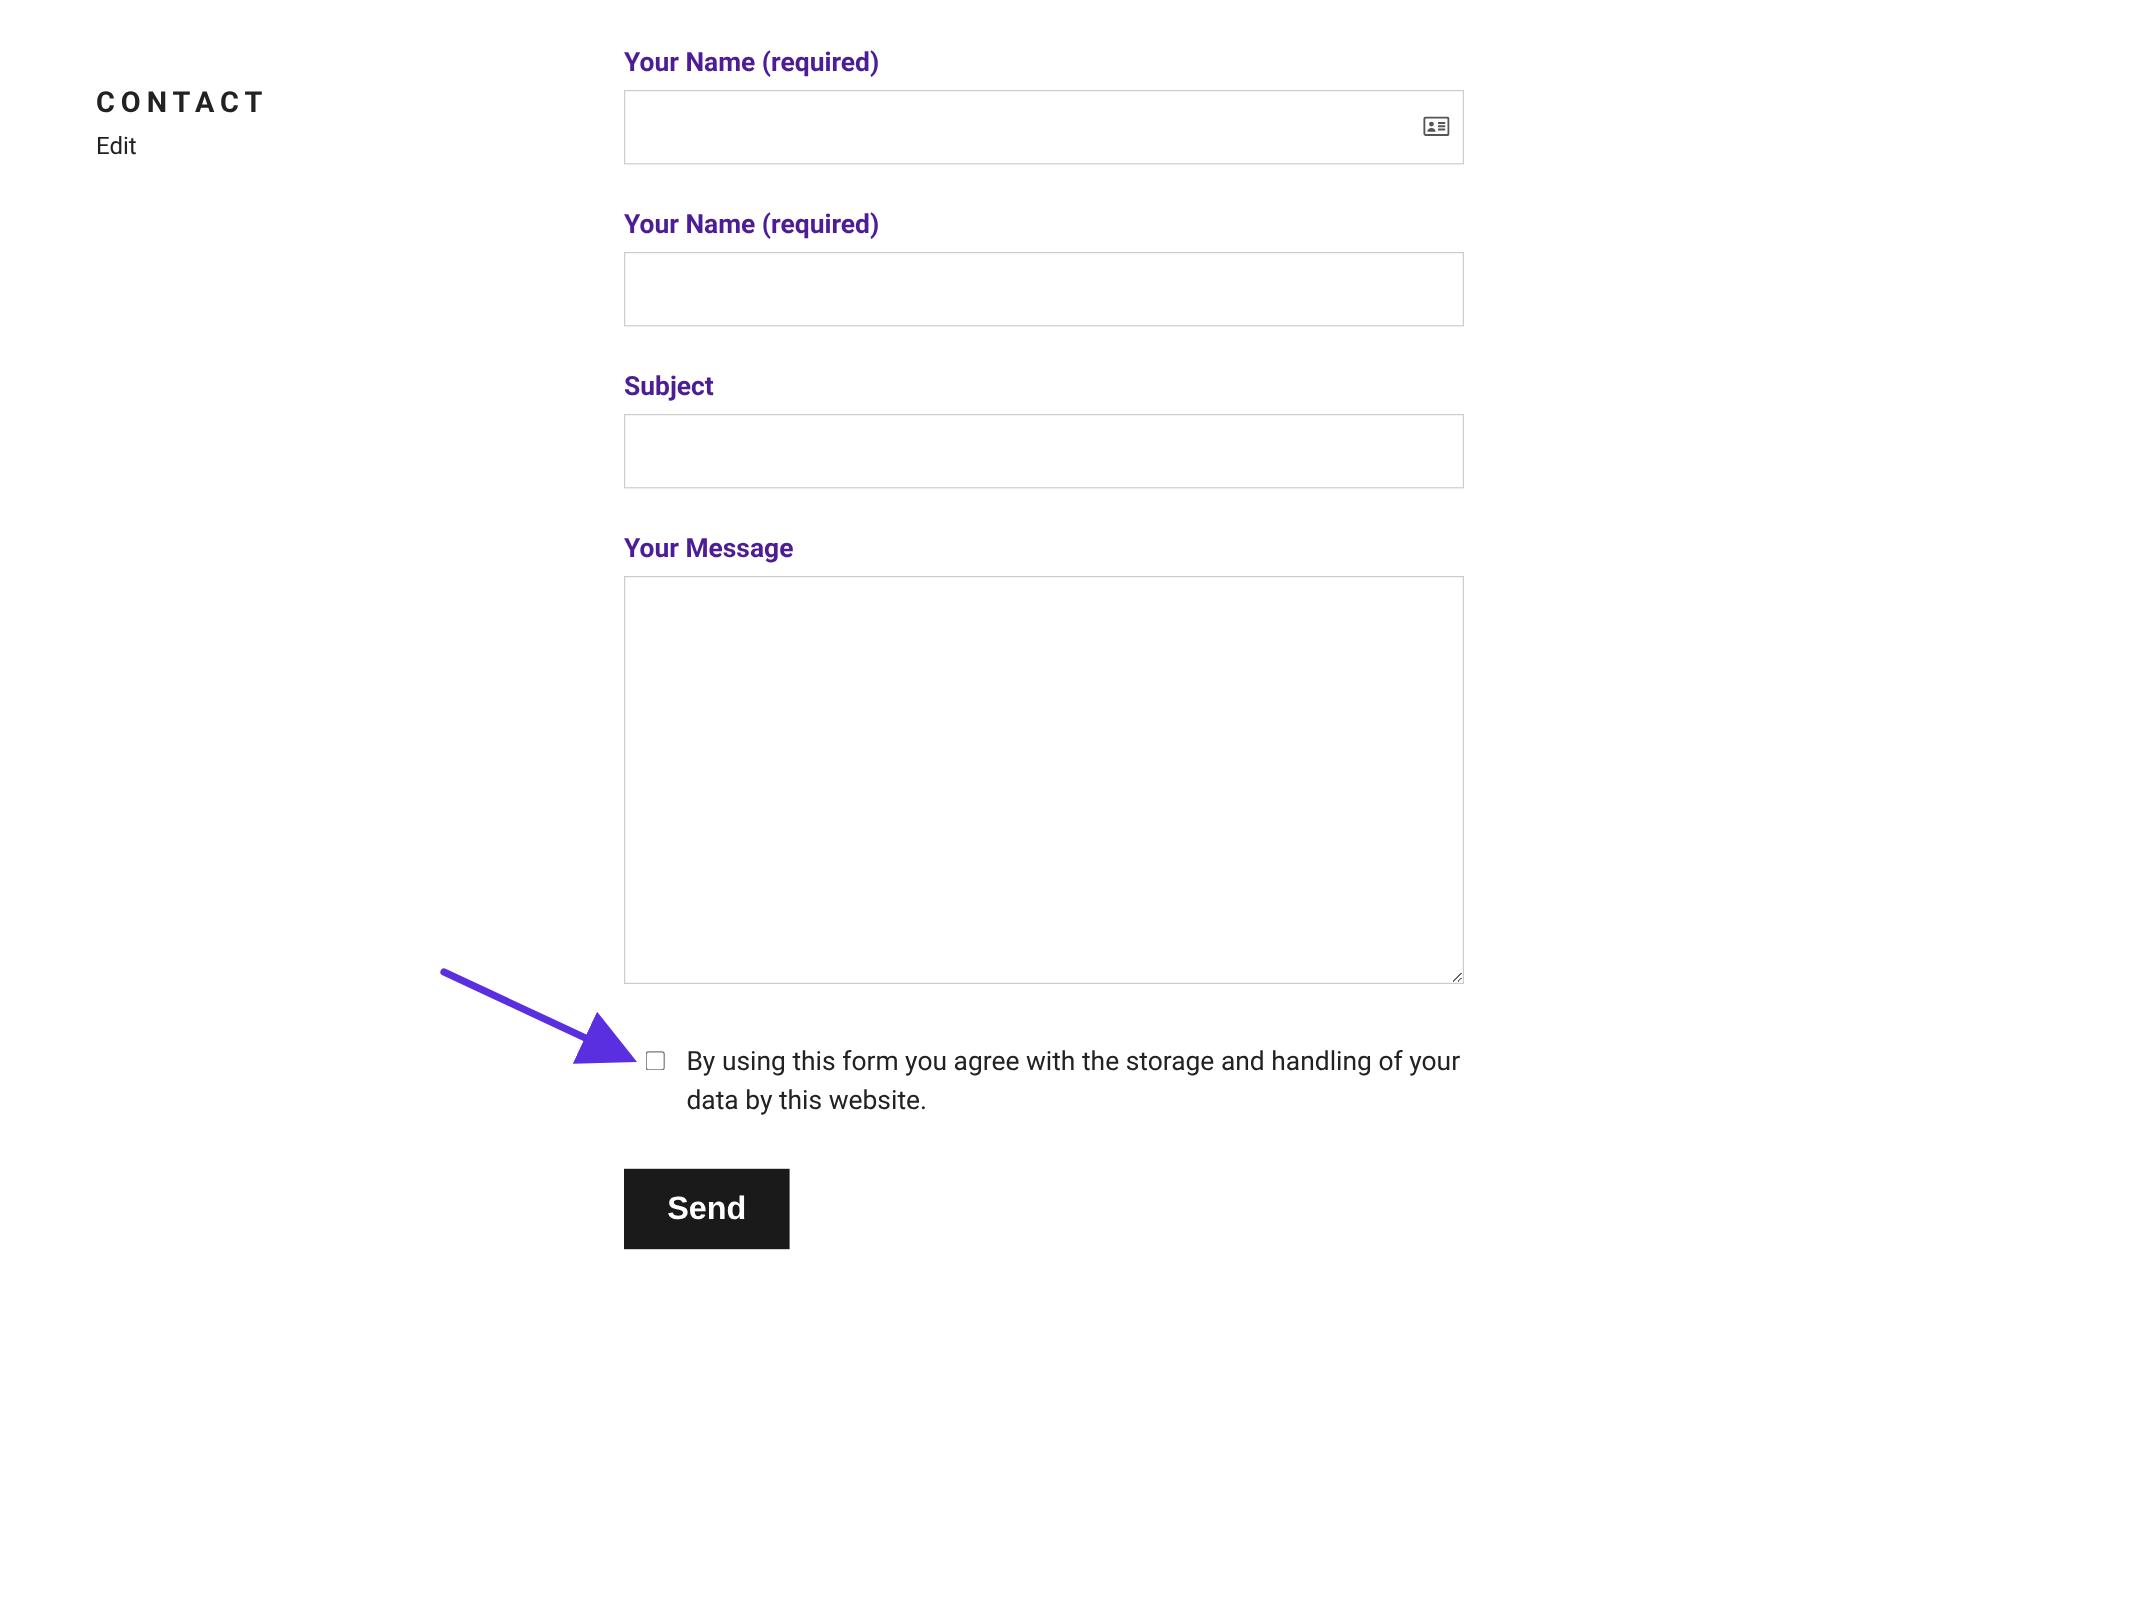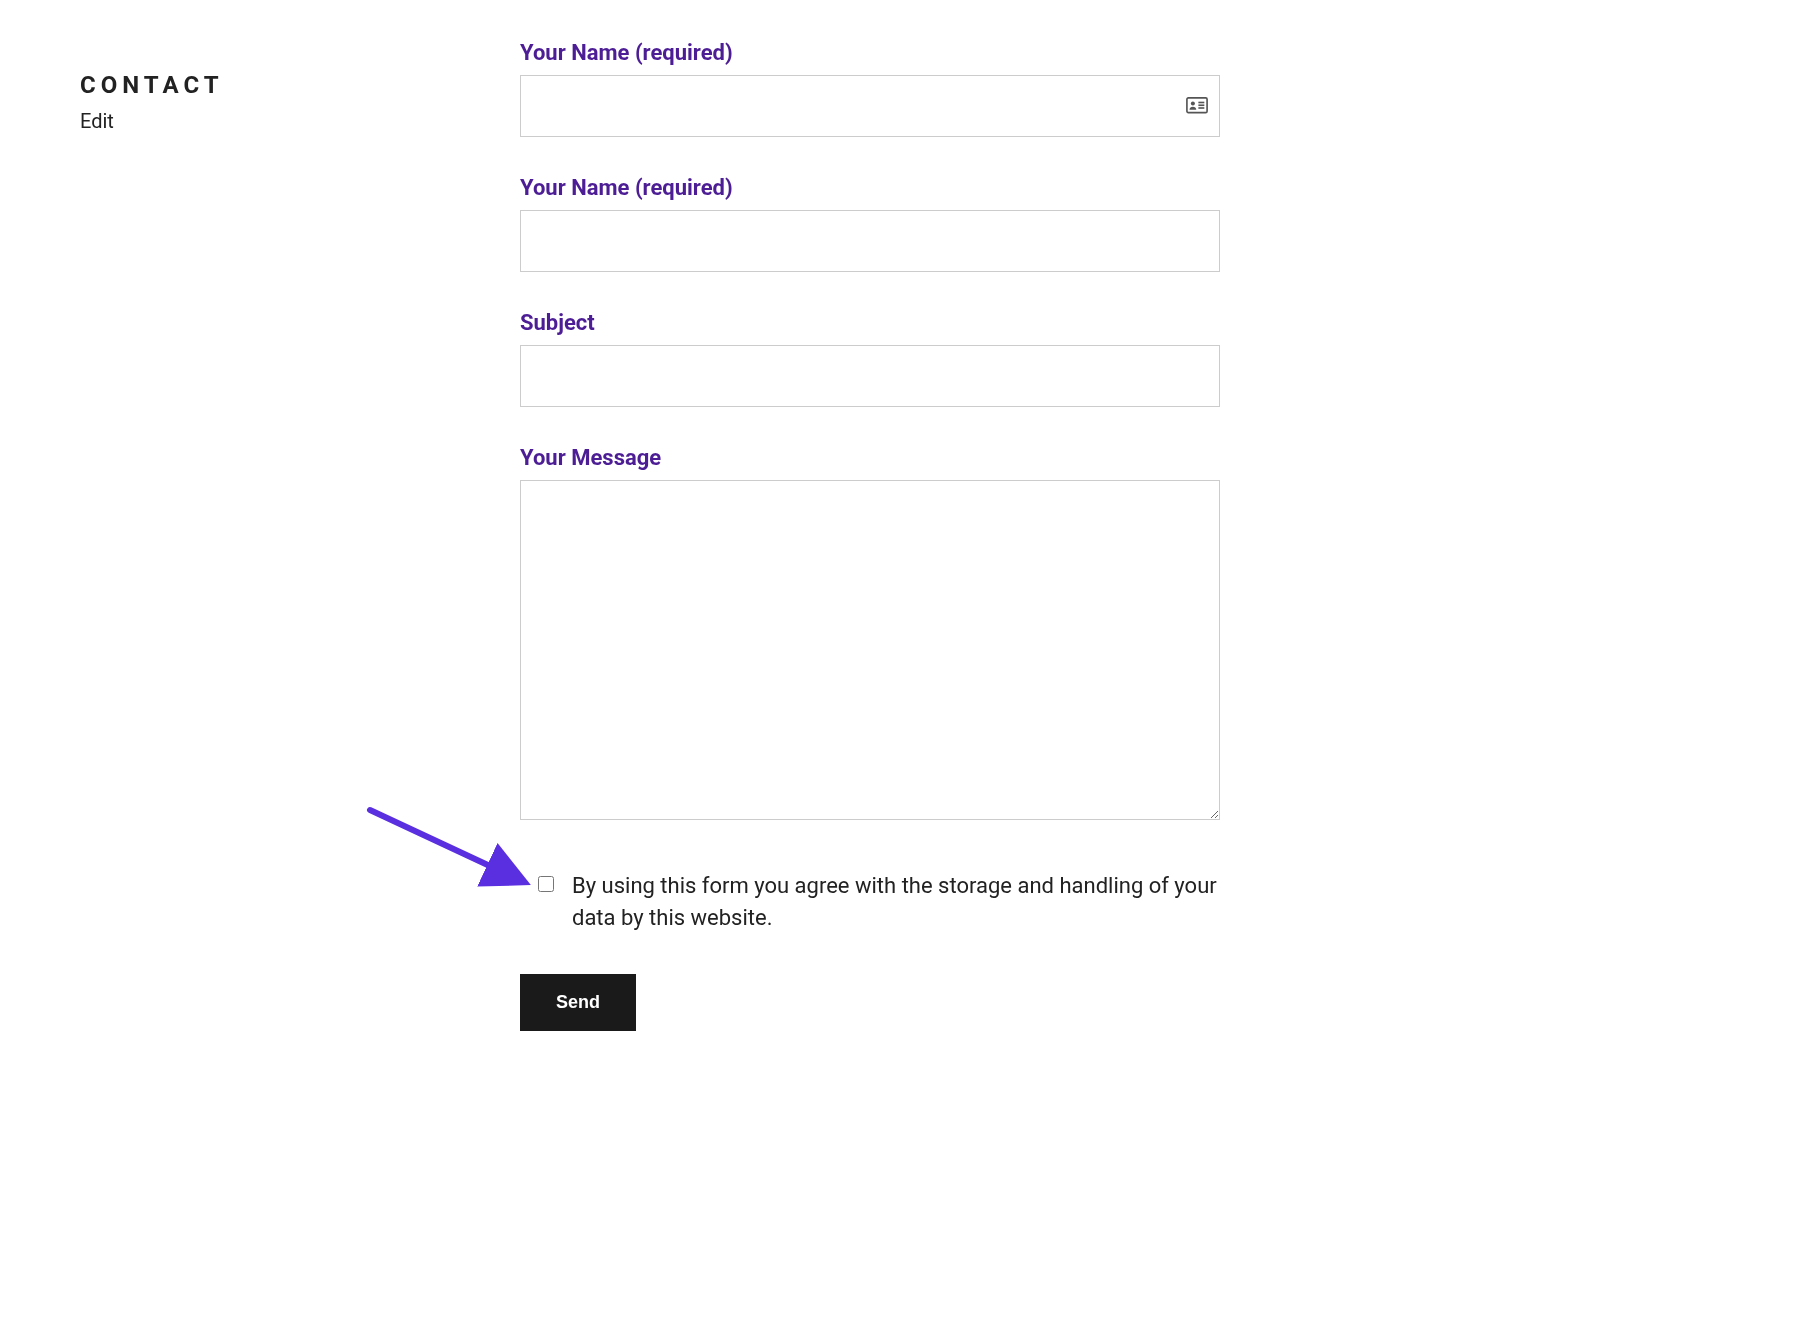--- a/index.html
+++ b/index.html
@@ -110,21 +110,21 @@
       left: -160px;
       top: -70px;
       width: 180px;
       height: 100px;
       pointer-events: none;
     }
     .send-button {
       background: #1a1a1a;
       color: #fff;
       border: none;
-      font-size: 18px;
+      font-size: 27px;
       font-weight: 700;
       padding: 18px 36px;
       cursor: pointer;
     }
   </style>
 </head>
 <body>
 
 <div class="container">
   <div class="sidebar">

